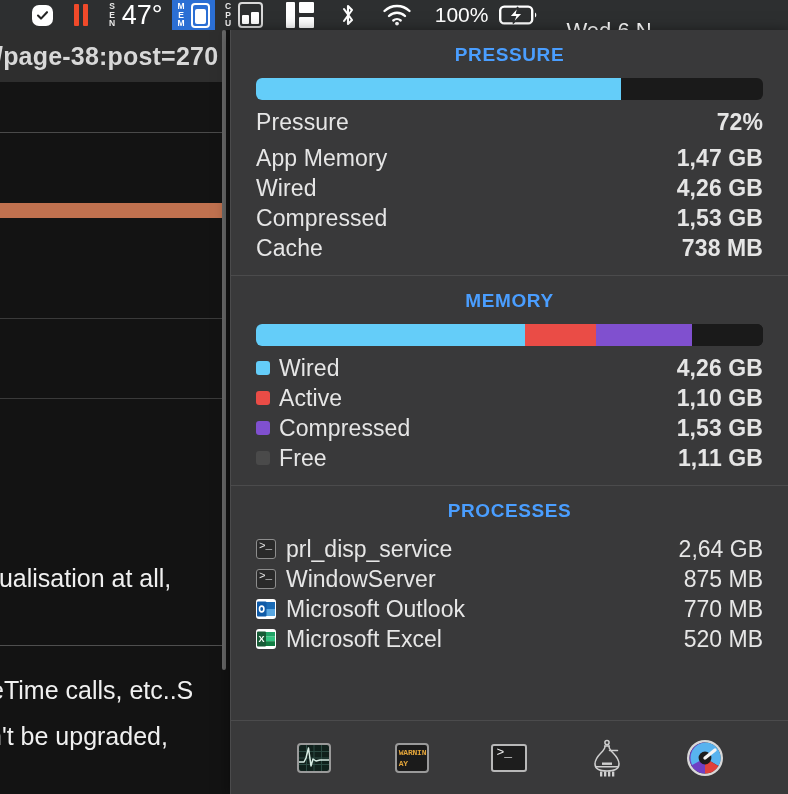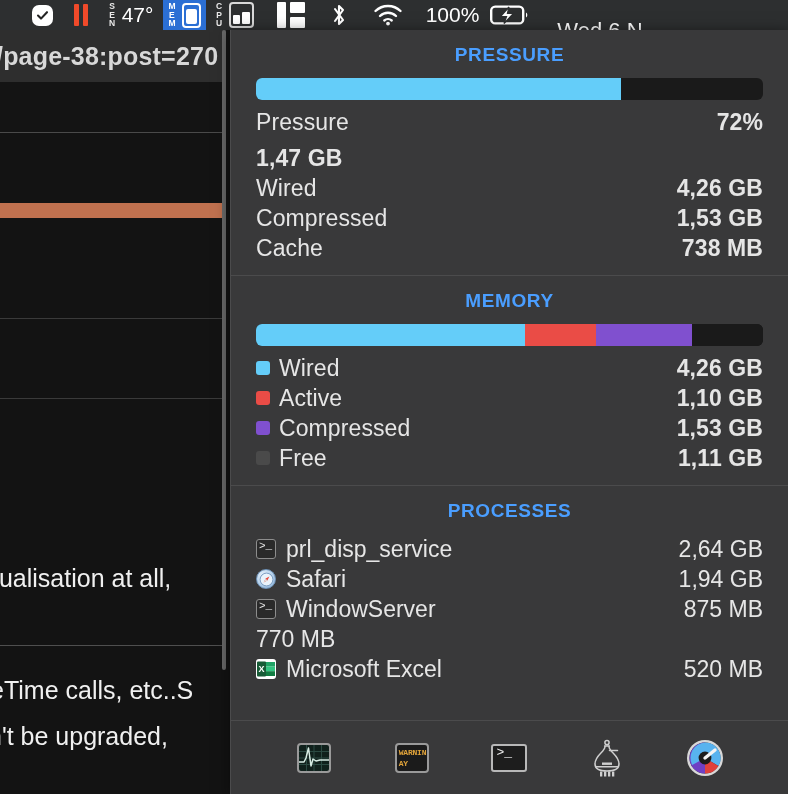--- a/index.html
+++ b/index.html
@@ -70,21 +70,21 @@
 
   .ico-pause { display:flex; gap:4px; }
   .ico-pause i { display:block; width:5px; height:22px; background:#f04a2a; border-radius:1px; }
 
   .vlabel {
     display:flex; flex-direction:column; align-items:center; justify-content:center;
     font-size:8.5px; font-weight:bold; line-height:8.5px; color:#e9e9e9; letter-spacing:.5px;
   }
   .vlabel.on-blue { color:#fff; }
 
-  .temp { font-size:21px; color:#fff; letter-spacing:0; }
+  .temp { font-size:27px; color:#fff; letter-spacing:0; }
 
   .ico-membar {
     width:19px; height:25px; border:2px solid #fff; border-radius:4px;
     padding:2px; display:flex; align-items:flex-end;
   }
   .ico-membar i { display:block; width:100%; height:86%; background:#fff; border-radius:2px; }
 
   .ico-cpubar {
     width:25px; height:26px; border:2px solid #d9d9d9; border-radius:4px;
     padding:2px; display:flex; align-items:flex-end; gap:2px;
@@ -310,20 +310,21 @@
       <div class="sec-title">PRESSURE</div>
       <div class="bar-track">
         <i id="pressure-fill" style="width: 72%; background: rgb(100, 205, 249);"></i>
       </div>
       <div class="rows" id="pressure-rows">
           <div class="row" style="margin-bottom: 6px;">
             <span class="lbl">Pressure</span>
             <span class="val">72%</span>
           </div>
           <div class="row">
+            <span class="lbl">App Memory</span>
             <span class="val">1,47 GB</span>
           </div>
           <div class="row">
             <span class="lbl">Wired</span>
             <span class="val">4,26 GB</span>
           </div>
           <div class="row">
             <span class="lbl">Compressed</span>
             <span class="val">1,53 GB</span>
           </div>
@@ -383,39 +384,38 @@
       <div id="process-rows">
           <div class="proc-row">
             <span class="lbl">
               <span class="proc-ico term">&gt;_</span>
               <span>prl_disp_service</span>
             </span>
             <span class="val">2,64 GB</span>
           </div>
           <div class="proc-row">
             <span class="lbl">
-              <span class="proc-ico safari">
-                <svg width="15" height="15" viewBox="0 0 15 15">
-                  <circle cx="7.5" cy="7.5" r="6.4" fill="#e9f3fb" stroke="#7c9fc4" stroke-width="1"></circle>
-                  <path d="M10.4 4.6 L6.6 6.6 L4.6 10.4 L8.4 8.4 Z" fill="#e8483b"></path>
-                  <path d="M6.6 6.6 L4.6 10.4 L8.4 8.4 Z" fill="#dedede"></path>
+              <span class="proc-ico term">&gt;_</span>
+              <span>WindowServer</span>
+            </span>
+            <span class="val">875 MB</span>
+          </div>
+          <div class="proc-row">
+            <span class="lbl">
+              <span class="proc-ico outlook">
+                <svg width="20" height="20" viewBox="0 0 20 20">
+                  <rect x="8" y="3" width="11" height="7" fill="#1a6bb5"></rect>
+                  <rect x="8" y="10" width="11" height="7" fill="#58a6e0"></rect>
+                  <rect x="1" y="2.5" width="9.5" height="15" rx="1" fill="#0f5ba8"></rect>
+                  <ellipse cx="5.7" cy="10" rx="3" ry="3.7" fill="#fff"></ellipse>
+                  <ellipse cx="5.7" cy="10" rx="1.4" ry="2" fill="#0f5ba8"></ellipse>
                 </svg>
               </span>
-              <span>Safari</span>
-            </span>
-            <span class="val">1,94 GB</span>
-          </div>
-          <div class="proc-row">
-            <span class="lbl">
-              <span class="proc-ico term">&gt;_</span>
-              <span>WindowServer</span>
-            </span>
-            <span class="val">875 MB</span>
-          </div>
-          <div class="proc-row">
+              <span>Microsoft Outlook</span>
+            </span>
             <span class="val">770 MB</span>
           </div>
           <div class="proc-row">
             <span class="lbl">
               <span class="proc-ico excel">
                 <svg width="20" height="20" viewBox="0 0 20 20">
                   <rect x="8" y="3" width="11" height="4.6" fill="#21a366"></rect>
                   <rect x="8" y="7.6" width="11" height="4.6" fill="#33c481"></rect>
                   <rect x="8" y="12.2" width="11" height="4.8" fill="#107c41"></rect>
                   <rect x="1" y="2.5" width="9" height="15" rx="1" fill="#185c37"></rect>

